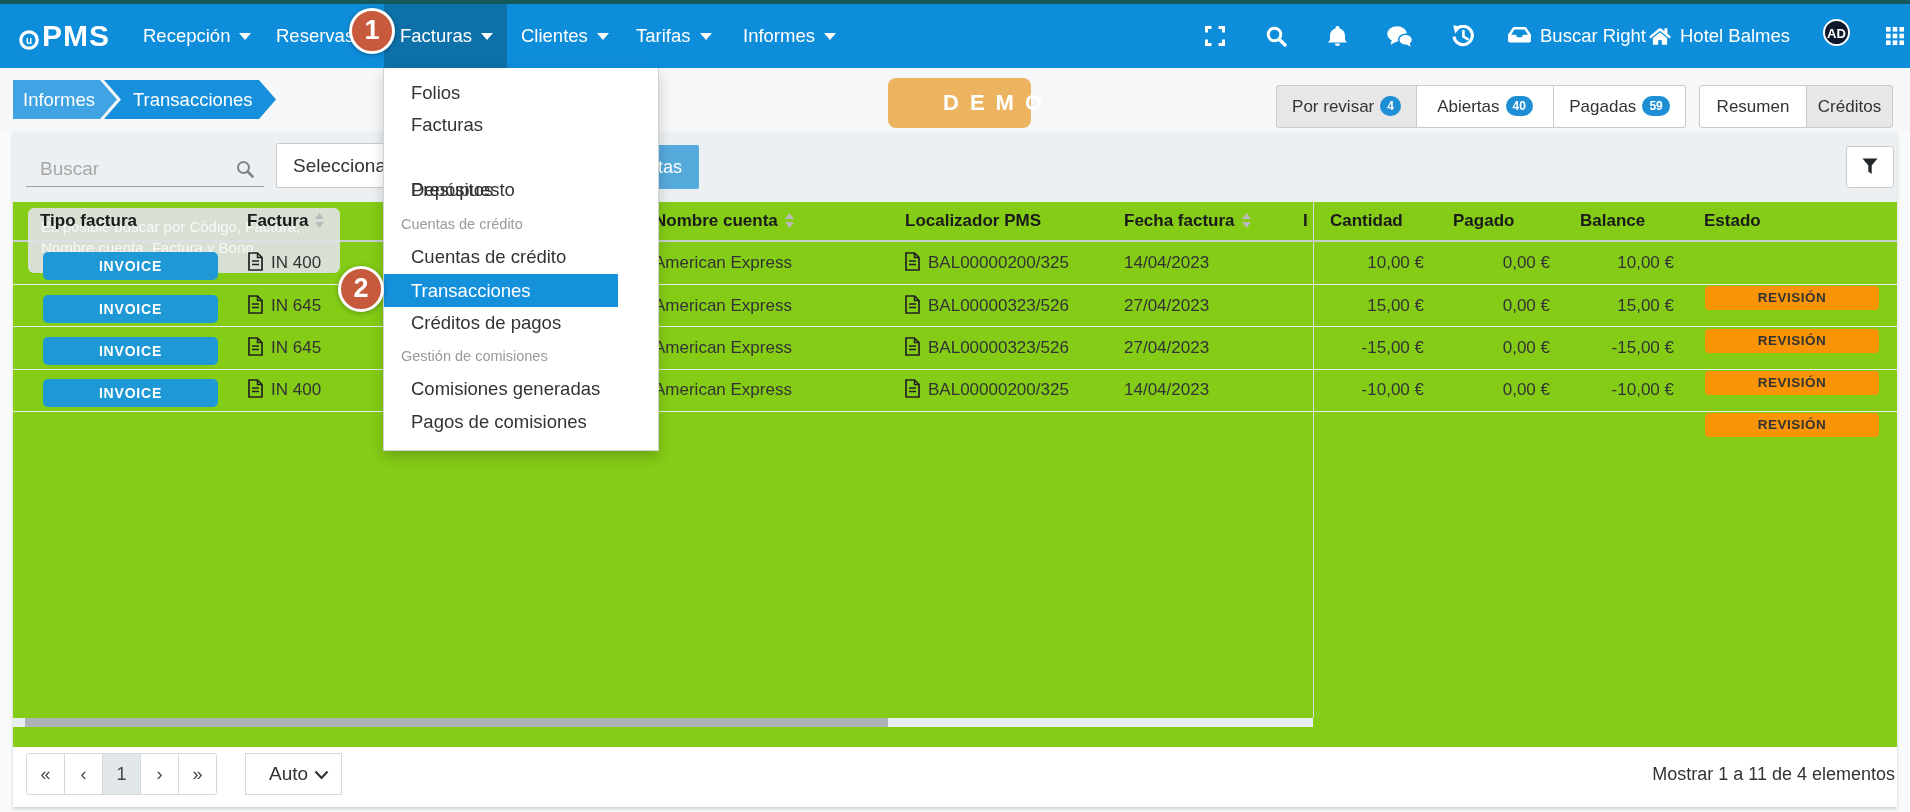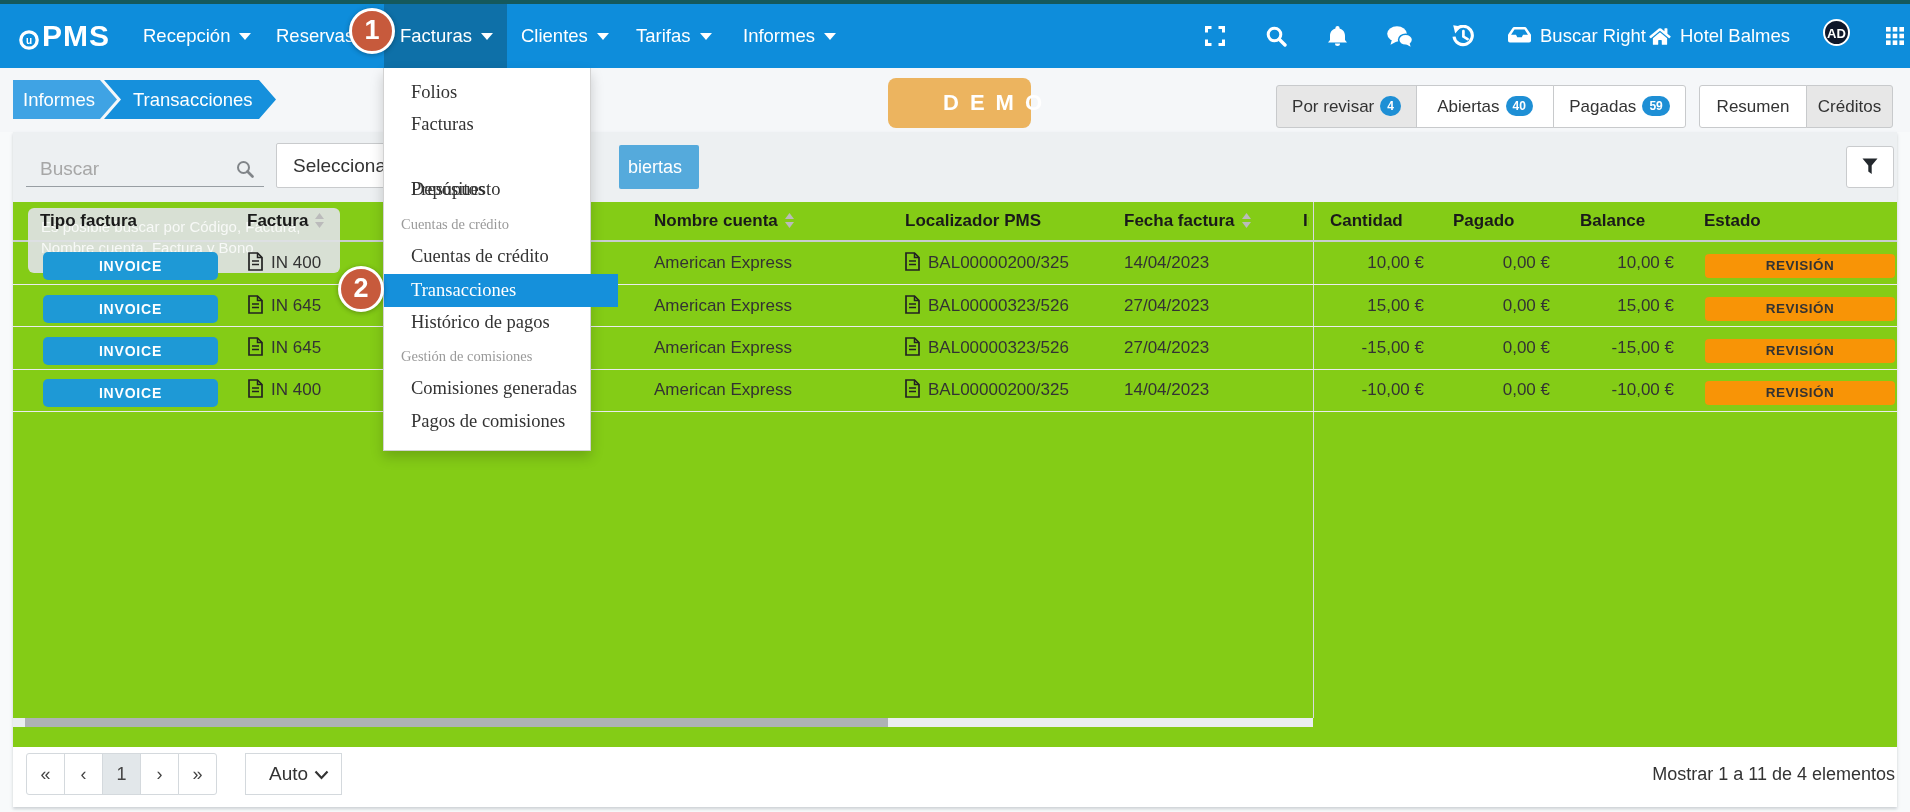--- a/index.html
+++ b/index.html
@@ -38,32 +38,32 @@
 #filterbtn svg { margin-top:11px; }
 
 #table { position:absolute; left:0; top:70px; width:1884px; height:545px; background:#84cc16; }
 #vdivider { position:absolute; left:1300px; top:0; width:1px; height:516px; background:#d8dbde; }
 .th { position:absolute; top:0; height:38px; line-height:38px; font-weight:bold; color:#1a1a1a; font-size:17px; white-space:nowrap; z-index:6; }
 #headline { position:absolute; left:0; top:38px; width:1884px; height:2px; background:#c9cdd0; }
 .row-sep { position:absolute; width:1884px; height:1px; background:#e9ebed; }
 .cell { position:absolute; color:#333; font-size:17px; white-space:nowrap; z-index:6; line-height:20px; }
 .num { text-align:right; }
 .inv { position:absolute; left:30px; width:175px; height:28px; background:#1e99d6; border-radius:5px; color:#fff; font-weight:bold; font-size:14px; text-align:center; line-height:28px; letter-spacing:0.8px; z-index:6; }
-.rev { position:absolute; left:1692px; width:190px; height:24px; background:#f89406; border-radius:4px; color:#333; font-weight:bold; font-size:13.5px; text-align:center; line-height:24px; letter-spacing:0.5px; }
+.rev { position:absolute; left:1692px; width:174px; height:24px; background:#f89406; border-radius:4px; color:#333; font-weight:bold; font-size:13.5px; text-align:center; line-height:24px; letter-spacing:0.5px;margin-top:32px; }
 .sort { display:inline-block; margin-left:7px; vertical-align:middle; margin-top:-3px; }
 .ficon { display:inline-block; vertical-align:middle; margin-top:-4px; margin-right:8px; }
 
 #hscroll-track { position:absolute; left:0; top:586px; width:1300px; height:9px; background:#eaeef0; }
 #hscroll-thumb { position:absolute; left:12px; top:0; width:863px; height:9px; background:#aeb2b5; }
 
 .pbtn { position:absolute; top:621px; width:39px; height:42px; background:#fff; border:1px solid #d4d9dd; color:#444; font-size:18px; text-align:center; line-height:40px; }
 #autosel { position:absolute; left:232px; top:621px; width:97px; height:42px; background:#fff; border:1px solid #d4d9dd; font-size:19px; color:#333; line-height:40px; padding-left:23px; }
 #mostrar { position:absolute; right:2px; top:632px; font-size:18px; color:#333; }
 
-#menu { position:absolute; left:383px; top:68px; width:208px; height:383px; background:#fff; border:1px solid #d2d2d2; border-top:0; box-shadow:0 6px 12px rgba(0,0,0,.18); z-index:20;font-family:Liberation Serif, serif; }
+#menu { position:absolute; left:383px; top:68px; width:276px; height:383px; background:#fff; border:1px solid #d2d2d2; border-top:0; box-shadow:0 6px 12px rgba(0,0,0,.18); z-index:20; }
 .mi { position:absolute; left:27px; color:#333; font-size:18.5px; white-space:nowrap; }
 .mh { position:absolute; left:17px; color:#9a9a9a; font-size:14.5px; white-space:nowrap; }
 #mhl { position:absolute; left:0; top:206px; width:234px; height:33px; background:#1590db; color:#fff; font-size:18.5px; line-height:33px; padding-left:27px; }
 
 #tooltip { position:absolute; left:28px; top:208px; width:312px; height:65px; background:rgba(223,225,227,0.93); border-radius:6px; z-index:5; color:rgba(255,255,255,0.8); font-size:15px; padding:8px 0 0 13px; line-height:21px; }
 
 .circ { position:absolute; width:46px; height:46px; border-radius:50%; background:#c75a3c; border:3.5px solid #fff; color:#fff; font-weight:bold; font-size:27px; text-align:center; line-height:39px; z-index:30; box-shadow:0 1px 5px rgba(0,0,0,.3); }
 </style>
 </head>
 <body>
@@ -284,19 +284,19 @@
 </div>
 <div id="tooltip">Es posible buscar por Código, Factura,<br>Nombre cuenta, Factura y Bono</div>
 <div id="menu">
   <div class="mi" style="top:14px;">Folios</div>
   <div class="mi" style="top:46px;">Facturas</div>
   <div class="mi" style="top:63px;margin-top:48px;">Depósitos</div>
   <div class="mi" style="top:111px;">Presupuesto</div>
   <div class="mh" style="top:148px;">Cuentas de crédito</div>
   <div class="mi" style="top:178px;">Cuentas de crédito</div>
   <div id="mhl">Transacciones</div>
-  <div class="mi" style="top:244px;">Histórico de pagos</div>
+  <div class="mi" style="top:244px;">Créditos de pagos</div>
   <div class="mh" style="top:280px;">Gestión de comisiones</div>
   <div class="mi" style="top:310px;">Comisiones generadas</div>
   <div class="mi" style="top:343px;">Pagos de comisiones</div>
 </div>
 <div class="circ" style="left:349px; top:8px;">1</div>
 <div class="circ" style="left:338px; top:266px;">2</div>
 
 </body></html>

